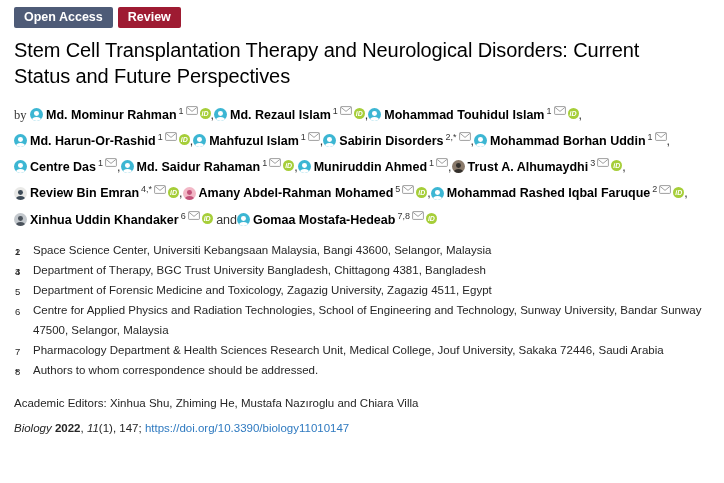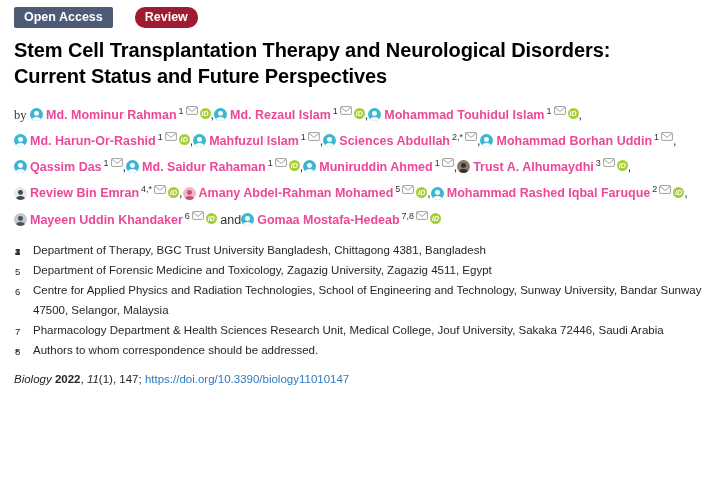--- a/index.html
+++ b/index.html
@@ -3,44 +3,44 @@
 <meta charset="utf-8">
 <style>
   html,body{margin:0;padding:0;}
   body{
     width:724px;height:483px;overflow:hidden;background:#ffffff;
     font-family:"Liberation Sans", sans-serif;color:#262626;
   }
   .container{padding:7px 14px 0 14px;}
 
   
-  .badges{display:flex;gap:22px;}
+  .badges{display:flex;gap:5px;}
   .badge{
     display:inline-block;color:#fff;font-size:12.5px;font-weight:700;
     padding:3px 10px 4px 10px;border-radius:2px;line-height:14px;
   }
   .badge.open{background:#4e5b77;}
-  .badge.review{background:#9e1b32;border-radius:10px;}
+  .badge.review{background:#9e1b32;}
 
   
   h1{
-    font-size:20px;line-height:26px;font-weight:700;color:#000;
+    font-size:20px;line-height:26px;font-weight:400;color:#000;
     margin:9px 0 0 0;max-width:640px;letter-spacing:-0.1px;
   }
 
   
   .authors{font-size:12.5px;line-height:22px;margin:11px 0 0 0;color:#333;}
   .by{color:#333;font-family:Liberation Serif, serif;}
   .author{display:inline-block;white-space:nowrap;}
   .avatar{
     display:inline-block;width:13px;height:13px;border-radius:50%;
     overflow:hidden;vertical-align:-2px;margin-right:3px;position:relative;
   }
   .avatar svg{position:absolute;left:0;top:1px;width:13px;height:13px;}
-  .aname{font-weight:700;color:#ec4899;text-decoration:none;}
+  .aname{font-weight:700;color:#000000;text-decoration:none;}
   sup.amark{font-size:9px;margin-left:2px;color:#333;}
   .mail{position:relative;top:-4px;margin-left:2px;display:inline-block;}
   .mail svg{width:12px;height:9px;display:inline-block;}
   .orcid{
     display:inline-block;width:11px;height:11px;border-radius:50%;
     background:#a6ce39;color:#fff;font-size:7px;font-weight:700;
     text-align:center;line-height:11px;position:relative;top:-3px;margin-left:2px;
     font-style:italic;
   }
   .sep{font-weight:400;color:#333;}
@@ -96,33 +96,33 @@
               <path d="M1.4 1.8 8 7.2l6.6-5.4" fill="none" stroke="#8a8a8a" stroke-width="1.1"></path>
             </svg></span><span class="orcid">iD</span><span class="sep">, </span></span><span class="author"><span class="avatar" style="background: rgb(60, 182, 211);"><svg viewBox="0 0 24 24" style="fill: rgb(255, 255, 255);">
               <circle cx="12" cy="8.5" r="4.6"></circle>
               <path d="M2.5 23c0-5.2 4.2-8.2 9.5-8.2s9.5 3 9.5 8.2z"></path>
             </svg></span><a class="aname" href="#">Mahfuzul Islam</a><sup class="amark">1</sup><span class="mail"><svg viewBox="0 0 16 12">
               <rect x="0.8" y="0.8" width="14.4" height="10.4" rx="1" fill="#ffffff" stroke="#8a8a8a" stroke-width="1.1"></rect>
               <path d="M1.4 1.8 8 7.2l6.6-5.4" fill="none" stroke="#8a8a8a" stroke-width="1.1"></path>
             </svg></span><span class="sep">, </span></span><span class="author"><span class="avatar" style="background: rgb(60, 182, 211);"><svg viewBox="0 0 24 24" style="fill: rgb(255, 255, 255);">
               <circle cx="12" cy="8.5" r="4.6"></circle>
               <path d="M2.5 23c0-5.2 4.2-8.2 9.5-8.2s9.5 3 9.5 8.2z"></path>
-            </svg></span><a class="aname" href="#">Sciences Abdullah</a><sup class="amark">2,*</sup><span class="mail"><svg viewBox="0 0 16 12">
+            </svg></span><a class="aname" href="#">Sabirin Disorders</a><sup class="amark">2,*</sup><span class="mail"><svg viewBox="0 0 16 12">
               <rect x="0.8" y="0.8" width="14.4" height="10.4" rx="1" fill="#ffffff" stroke="#8a8a8a" stroke-width="1.1"></rect>
               <path d="M1.4 1.8 8 7.2l6.6-5.4" fill="none" stroke="#8a8a8a" stroke-width="1.1"></path>
             </svg></span><span class="sep">, </span></span><span class="author"><span class="avatar" style="background: rgb(60, 182, 211);"><svg viewBox="0 0 24 24" style="fill: rgb(255, 255, 255);">
               <circle cx="12" cy="8.5" r="4.6"></circle>
               <path d="M2.5 23c0-5.2 4.2-8.2 9.5-8.2s9.5 3 9.5 8.2z"></path>
             </svg></span><a class="aname" href="#">Mohammad Borhan Uddin</a><sup class="amark">1</sup><span class="mail"><svg viewBox="0 0 16 12">
               <rect x="0.8" y="0.8" width="14.4" height="10.4" rx="1" fill="#ffffff" stroke="#8a8a8a" stroke-width="1.1"></rect>
               <path d="M1.4 1.8 8 7.2l6.6-5.4" fill="none" stroke="#8a8a8a" stroke-width="1.1"></path>
             </svg></span><span class="sep">, </span></span><span class="author"><span class="avatar" style="background: rgb(60, 182, 211);"><svg viewBox="0 0 24 24" style="fill: rgb(255, 255, 255);">
               <circle cx="12" cy="8.5" r="4.6"></circle>
               <path d="M2.5 23c0-5.2 4.2-8.2 9.5-8.2s9.5 3 9.5 8.2z"></path>
-            </svg></span><a class="aname" href="#">Qassim Das</a><sup class="amark">1</sup><span class="mail"><svg viewBox="0 0 16 12">
+            </svg></span><a class="aname" href="#">Centre Das</a><sup class="amark">1</sup><span class="mail"><svg viewBox="0 0 16 12">
               <rect x="0.8" y="0.8" width="14.4" height="10.4" rx="1" fill="#ffffff" stroke="#8a8a8a" stroke-width="1.1"></rect>
               <path d="M1.4 1.8 8 7.2l6.6-5.4" fill="none" stroke="#8a8a8a" stroke-width="1.1"></path>
             </svg></span><span class="sep">, </span></span><span class="author"><span class="avatar" style="background: rgb(60, 182, 211);"><svg viewBox="0 0 24 24" style="fill: rgb(255, 255, 255);">
               <circle cx="12" cy="8.5" r="4.6"></circle>
               <path d="M2.5 23c0-5.2 4.2-8.2 9.5-8.2s9.5 3 9.5 8.2z"></path>
             </svg></span><a class="aname" href="#">Md. Saidur Rahaman</a><sup class="amark">1</sup><span class="mail"><svg viewBox="0 0 16 12">
               <rect x="0.8" y="0.8" width="14.4" height="10.4" rx="1" fill="#ffffff" stroke="#8a8a8a" stroke-width="1.1"></rect>
               <path d="M1.4 1.8 8 7.2l6.6-5.4" fill="none" stroke="#8a8a8a" stroke-width="1.1"></path>
             </svg></span><span class="orcid">iD</span><span class="sep">, </span></span><span class="author"><span class="avatar" style="background: rgb(60, 182, 211);"><svg viewBox="0 0 24 24" style="fill: rgb(255, 255, 255);">
               <circle cx="12" cy="8.5" r="4.6"></circle>
@@ -150,39 +150,40 @@
               <path d="M1.4 1.8 8 7.2l6.6-5.4" fill="none" stroke="#8a8a8a" stroke-width="1.1"></path>
             </svg></span><span class="orcid">iD</span><span class="sep">, </span></span><span class="author"><span class="avatar" style="background: rgb(60, 182, 211);"><svg viewBox="0 0 24 24" style="fill: rgb(255, 255, 255);">
               <circle cx="12" cy="8.5" r="4.6"></circle>
               <path d="M2.5 23c0-5.2 4.2-8.2 9.5-8.2s9.5 3 9.5 8.2z"></path>
             </svg></span><a class="aname" href="#">Mohammad Rashed Iqbal Faruque</a><sup class="amark">2</sup><span class="mail"><svg viewBox="0 0 16 12">
               <rect x="0.8" y="0.8" width="14.4" height="10.4" rx="1" fill="#ffffff" stroke="#8a8a8a" stroke-width="1.1"></rect>
               <path d="M1.4 1.8 8 7.2l6.6-5.4" fill="none" stroke="#8a8a8a" stroke-width="1.1"></path>
             </svg></span><span class="orcid">iD</span><span class="sep">, </span></span><span class="author"><span class="avatar" style="background: rgb(195, 200, 205);"><svg viewBox="0 0 24 24" style="fill: rgb(74, 82, 91);">
               <circle cx="12" cy="8.5" r="4.6"></circle>
               <path d="M2.5 23c0-5.2 4.2-8.2 9.5-8.2s9.5 3 9.5 8.2z"></path>
-            </svg></span><a class="aname" href="#">Mayeen Uddin Khandaker</a><sup class="amark">6</sup><span class="mail"><svg viewBox="0 0 16 12">
+            </svg></span><a class="aname" href="#">Xinhua Uddin Khandaker</a><sup class="amark">6</sup><span class="mail"><svg viewBox="0 0 16 12">
               <rect x="0.8" y="0.8" width="14.4" height="10.4" rx="1" fill="#ffffff" stroke="#8a8a8a" stroke-width="1.1"></rect>
               <path d="M1.4 1.8 8 7.2l6.6-5.4" fill="none" stroke="#8a8a8a" stroke-width="1.1"></path>
             </svg></span><span class="orcid">iD</span><span class="sep"> and </span></span><span class="author"><span class="avatar" style="background: rgb(60, 182, 211);"><svg viewBox="0 0 24 24" style="fill: rgb(255, 255, 255);">
               <circle cx="12" cy="8.5" r="4.6"></circle>
               <path d="M2.5 23c0-5.2 4.2-8.2 9.5-8.2s9.5 3 9.5 8.2z"></path>
             </svg></span><a class="aname" href="#">Gomaa Mostafa-Hedeab</a><sup class="amark">7,8</sup><span class="mail"><svg viewBox="0 0 16 12">
               <rect x="0.8" y="0.8" width="14.4" height="10.4" rx="1" fill="#ffffff" stroke="#8a8a8a" stroke-width="1.1"></rect>
               <path d="M1.4 1.8 8 7.2l6.6-5.4" fill="none" stroke="#8a8a8a" stroke-width="1.1"></path>
             </svg></span><span class="orcid">iD</span><span class="sep"></span></span></span></p>
 
   <div class="affils" id="affil-host">
       <div class="affil"><span class="amk">1</span></div>
-      <div class="affil"><span class="amk">2</span></div>
+      <div class="affil"><span class="amk">2</span><span>Space Science Center, Universiti Kebangsaan Malaysia, Bangi 43600, Selangor, Malaysia</span></div>
       <div class="affil"><span class="amk">3</span></div>
       <div class="affil"><span class="amk">4</span><span>Department of Therapy, BGC Trust University Bangladesh, Chittagong 4381, Bangladesh</span></div>
       <div class="affil"><span class="amk">5</span><span>Department of Forensic Medicine and Toxicology, Zagazig University, Zagazig 4511, Egypt</span></div>
       <div class="affil"><span class="amk">6</span><span>Centre for Applied Physics and Radiation Technologies, School of Engineering and Technology, Sunway University, Bandar Sunway 47500, Selangor, Malaysia</span></div>
       <div class="affil"><span class="amk">7</span><span>Pharmacology Department &amp; Health Sciences Research Unit, Medical College, Jouf University, Sakaka 72446, Saudi Arabia</span></div>
       <div class="affil"><span class="amk">8</span></div>
       <div class="affil"><span class="amk">*</span><span>Authors to whom correspondence should be addressed.</span></div>
     </div>
 
+  <div class="editors"><span>Academic Editors:</span><span> Xinhua Shu, Zhiming He, Mustafa Nazıroglu and Chiara Villa</span></div>
 
   <div class="citation"><span class="j">Biology</span><span class="y"> 2022</span><span>, </span><span class="v">11</span><span>(1), 147; </span><a class="doi" href="#">https://doi.org/10.3390/biology11010147</a></div>
 
 </div>
 
 </body></html>

